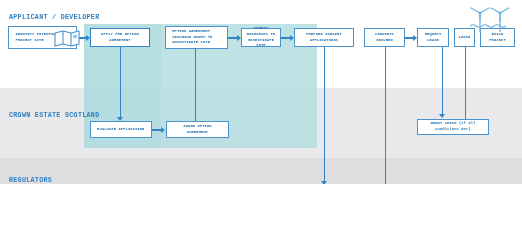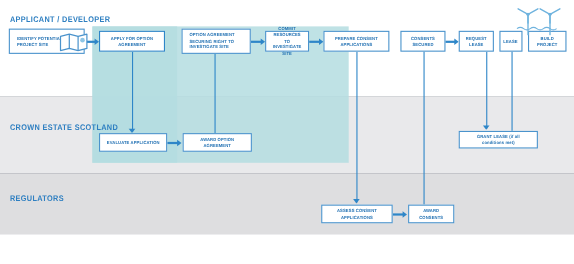--- a/index.html
+++ b/index.html
@@ -2,21 +2,21 @@
 <html><head>
 <meta charset="utf-8">
 <style>
   html,body{margin:0;padding:0;}
   body{
     width:522px;height:213px;
     background:#ffffff;
     font-family:"Liberation Sans", sans-serif;
     overflow:hidden;
   }
-  #stage{position:relative;width:522px;height:213px;overflow:hidden;background:#0f172a;}
+  #stage{position:relative;width:522px;height:184px;overflow:hidden;background:#e5e5e5;font-family:Liberation Mono, monospace;}
 
   
   .band{position:absolute;left:0;width:522px;}
   #band-applicant{top:0;height:88px;background:#ffffff;}
   #band-ces{top:88px;height:70px;background:#e9e9eb;}
   #band-reg{top:158px;height:55px;background:#dedee0;}
 
   .band-label{
     position:absolute;
     color:#2e7fc1;

